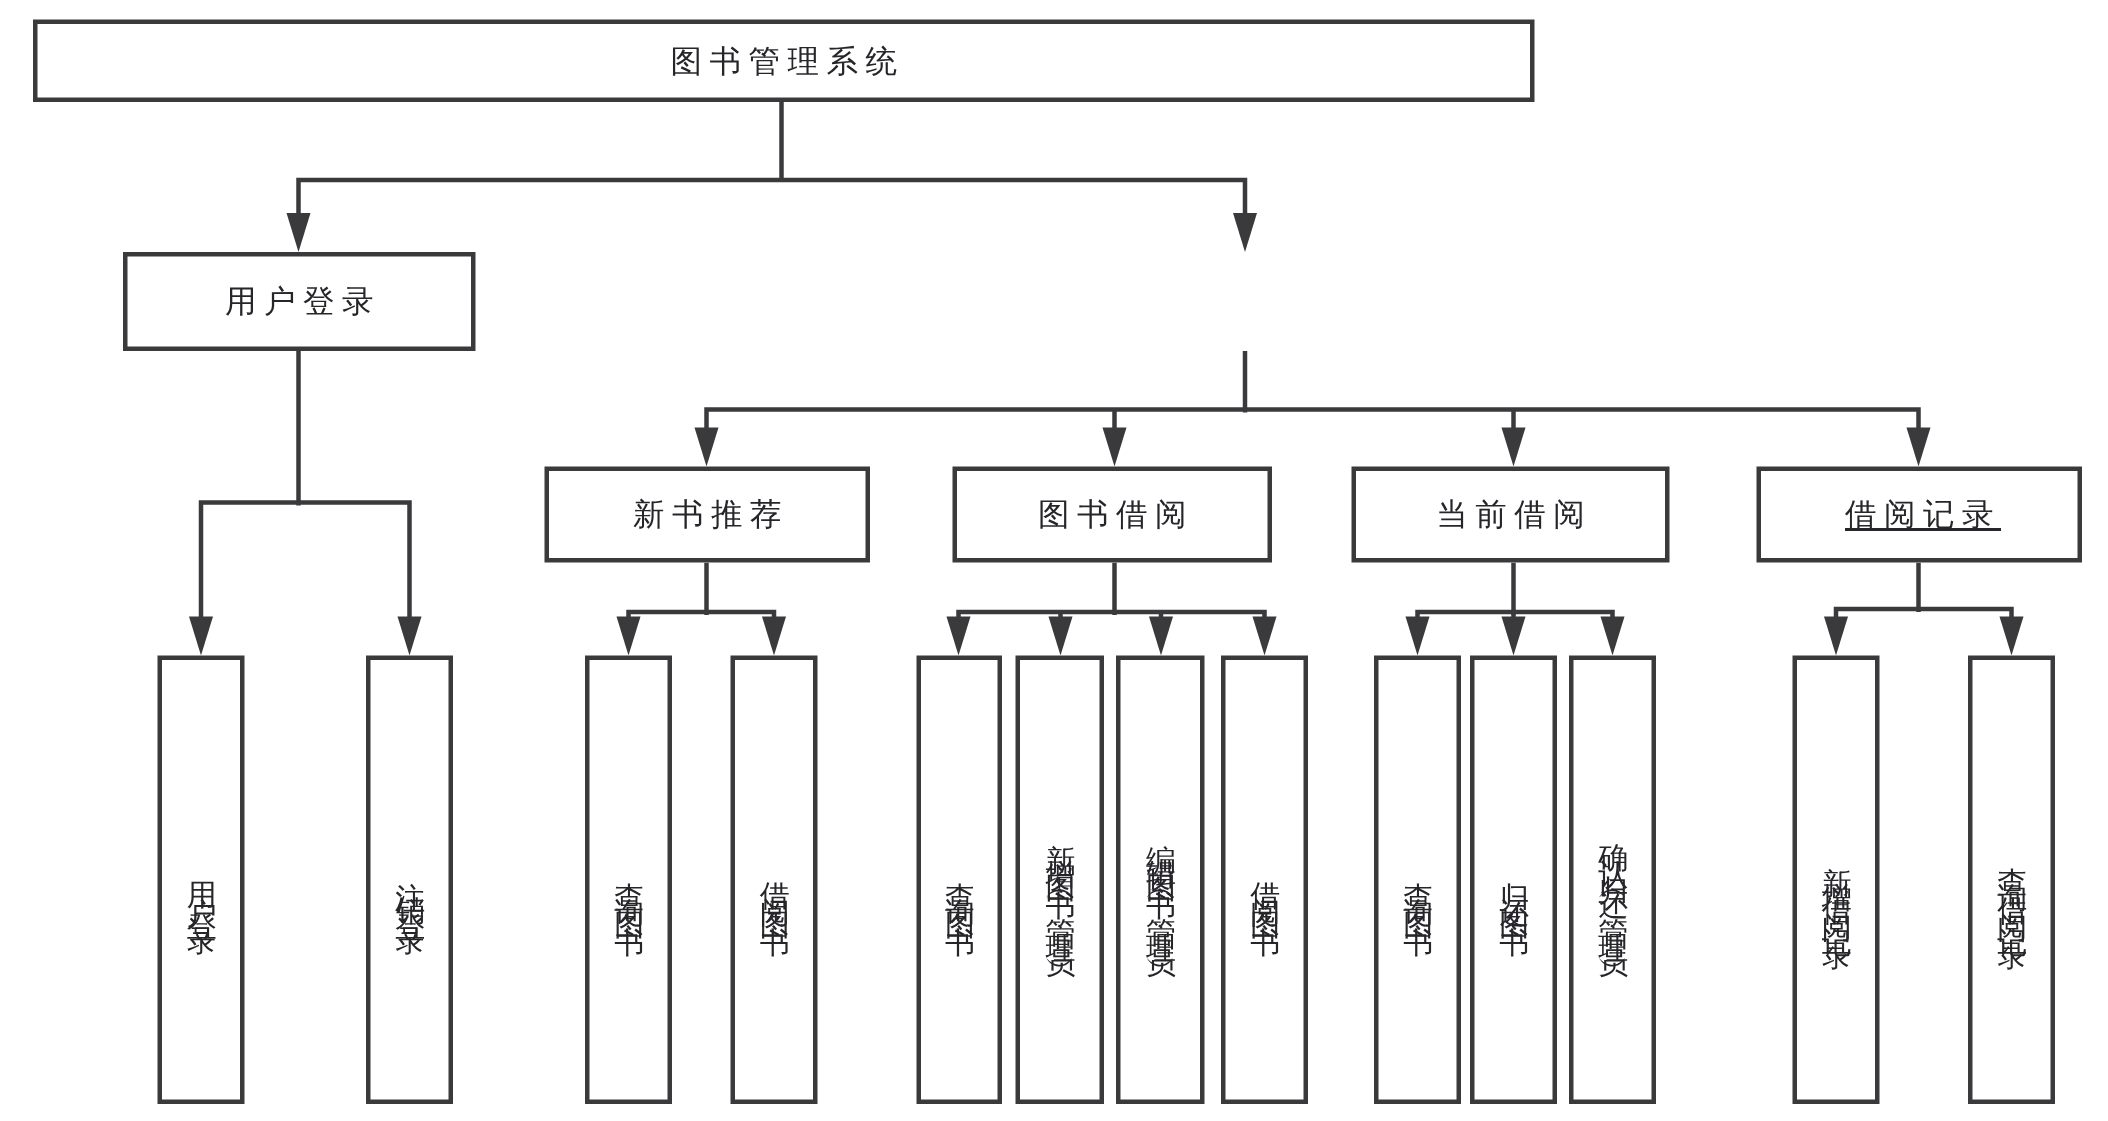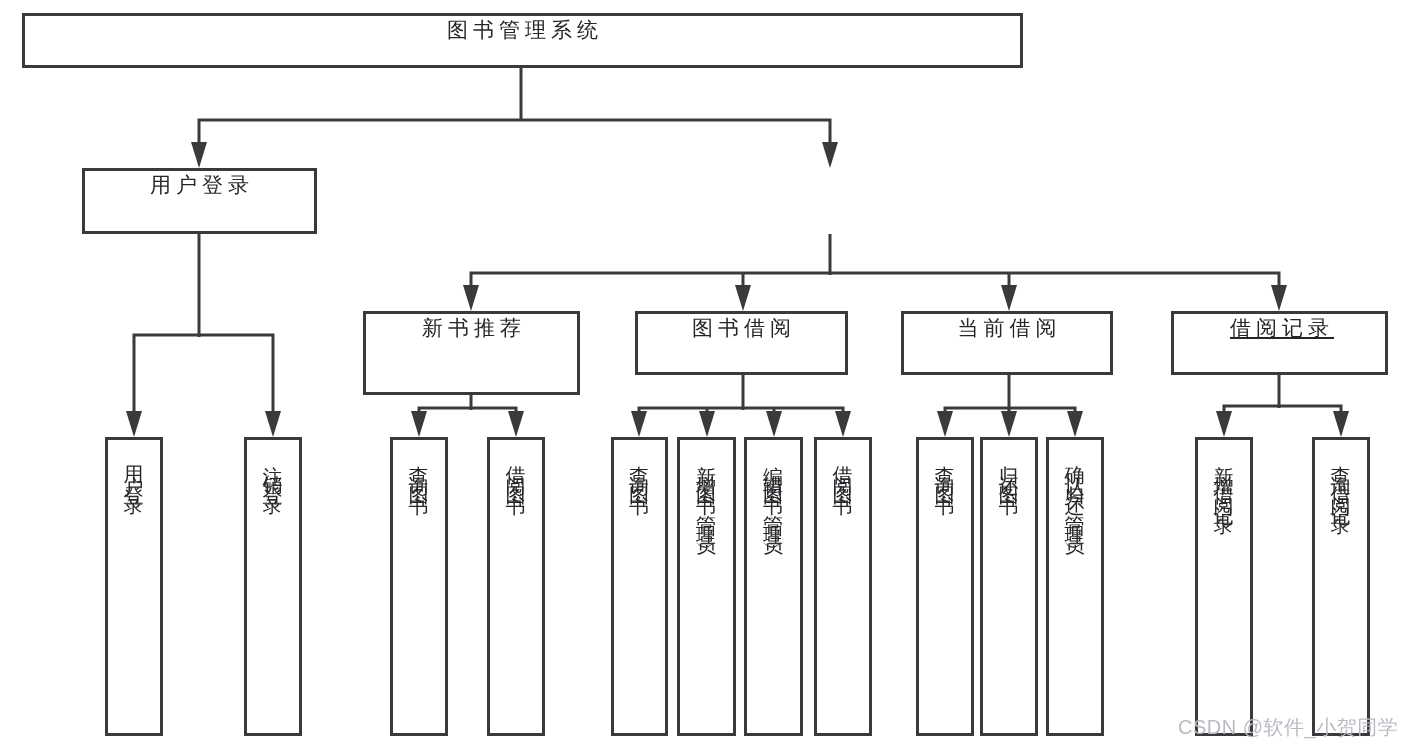--- a/index.html
+++ b/index.html
@@ -29,20 +29,21 @@
   #connectors polygon {
     fill: var(--line, #3a3a3c);
     stroke: none;
   }
   .node {
     position: absolute;
     box-sizing: border-box;
     border: 3px solid var(--line, #3a3a3c);
     background: var(--background, #ffffff);
     display: flex;
+    align-items: center;
     justify-content: center;
     color: var(--text, #26262a);
   }
   .h .label {
     font-size: 21px;
     letter-spacing: 5px;
     padding-left: 5px;
     white-space: nowrap;
   }
   .v .label {
@@ -117,21 +118,21 @@
   </svg>
 
   <div class="node h" style="left:22px; top:13px; width:1001px; height:55px;">
     <span class="label">图书管理系统</span>
   </div>
 
   <div class="node h" style="left:82px; top:168px; width:235px; height:66px;">
     <span class="label">用户登录</span>
   </div>
 
-  <div class="node h" style="left:363px; top:311px; width:217px; height:84px;">
+  <div class="node h" style="left:363px; top:311px; width:217px; height:64px;">
     <span class="label">新书推荐</span>
   </div>
   <div class="node h" style="left:635px; top:311px; width:213px; height:64px;">
     <span class="label">图书借阅</span>
   </div>
   <div class="node h" style="left:901px; top:311px; width:212px; height:64px;">
     <span class="label">当前借阅</span>
   </div>
   <div class="node h" style="left:1171px; top:311px; width:217px; height:64px;text-decoration:underline;">
     <span class="label">借阅记录</span>
@@ -174,15 +175,14 @@
     <span class="label">确认归还（管理员）</span>
   </div>
 
   <div class="node v" style="left:1195px; top:437px; width:58px; height:299px;">
     <span class="label">新增借阅记录</span>
   </div>
   <div class="node v" style="left:1312px; top:437px; width:58px; height:299px;">
     <span class="label">查询借阅记录</span>
   </div>
 
-  <div id="watermark">CSDN @软件_小贺同学</div>
 
 </div>
 
 </body></html>

